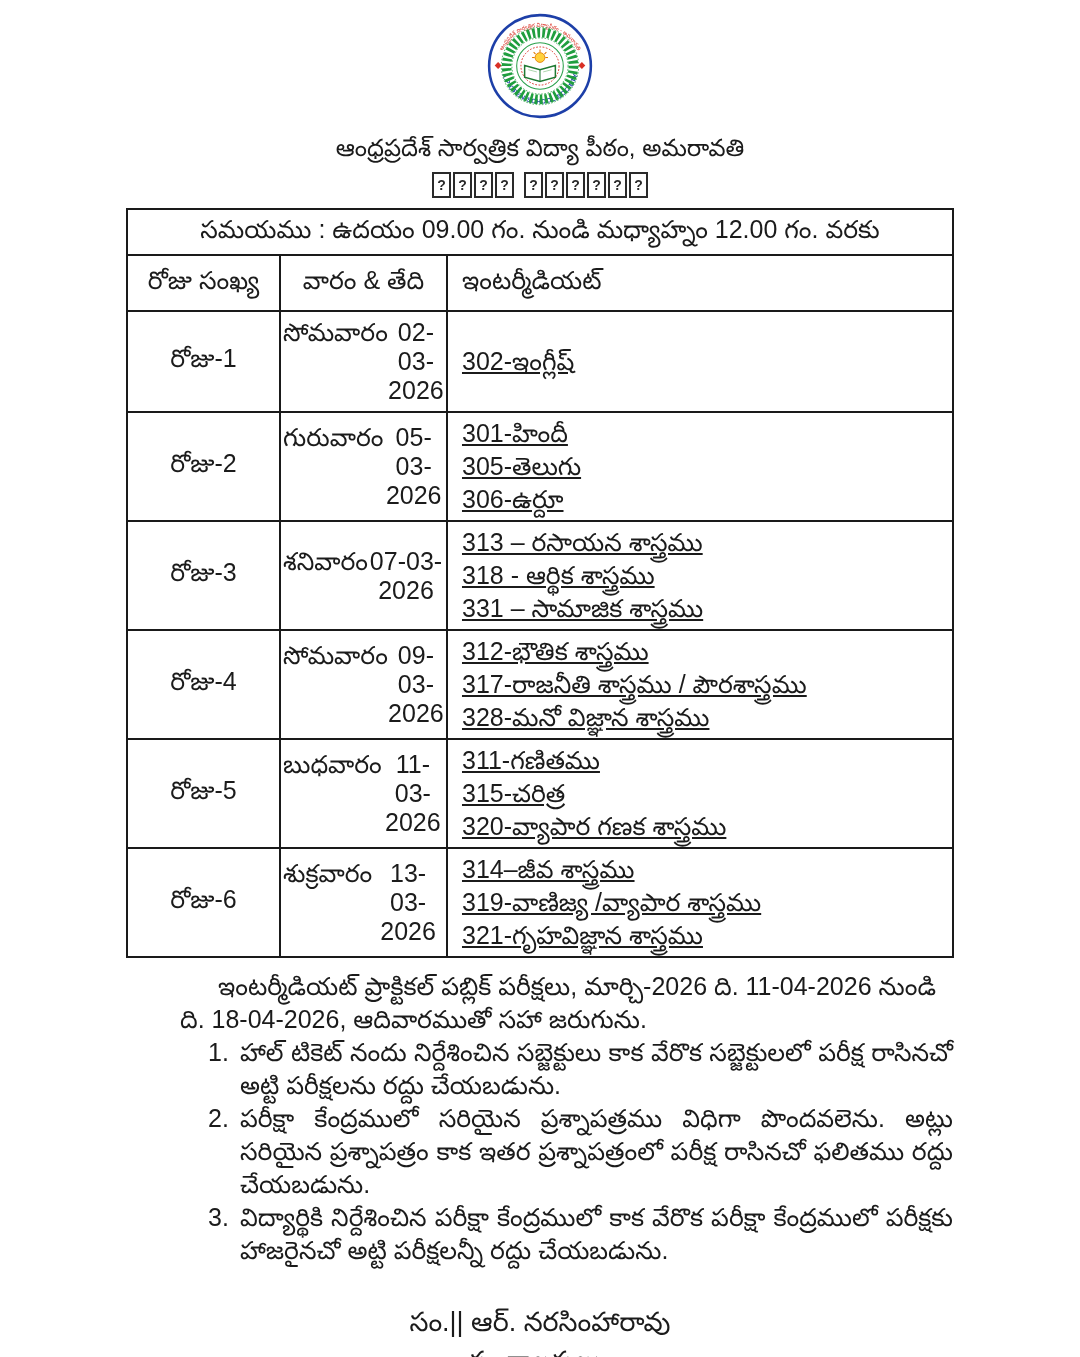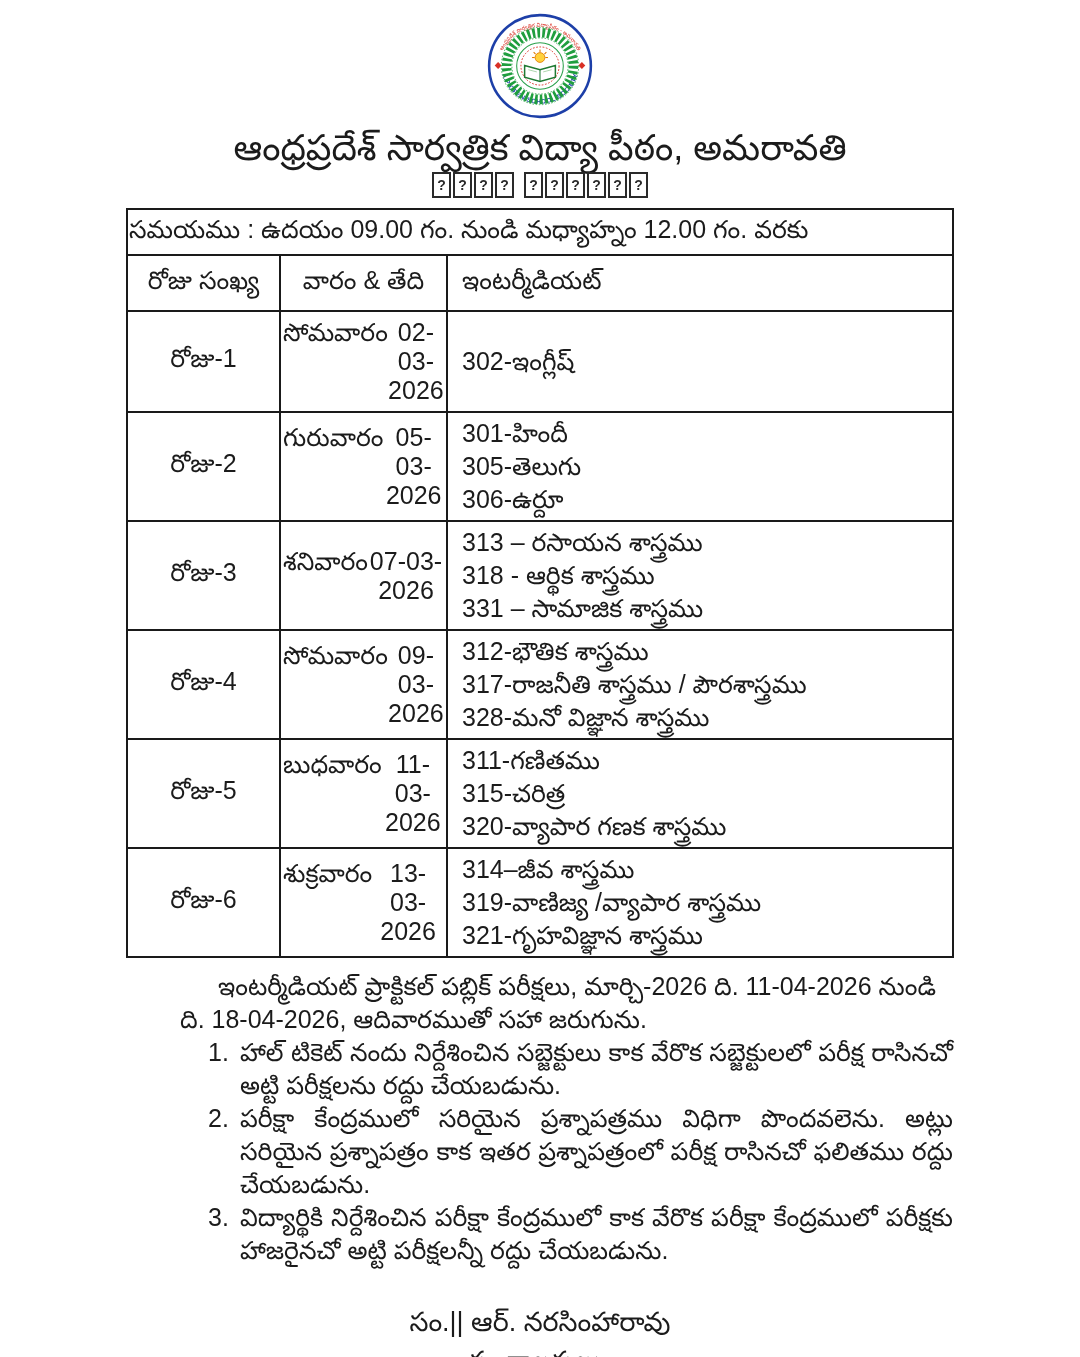--- a/index.html
+++ b/index.html
@@ -6,45 +6,45 @@
   .page{
     width:1080px;height:1357px;background:#ffffff;position:relative;
     font-family:"Liberation Sans","DejaVu Sans",sans-serif;color:#1b1b1b;
     overflow:hidden;
   }
   
   .logo-wrap{text-align:center;padding-top:13px;}
   .logo-wrap svg{width:106px;height:106px;display:inline-block;}
   
   .title-block{text-align:center;margin-top:6px;}
-  .title-line{font-size:36px;line-height:37px;font-weight:400;}
+  .title-line{font-size:24px;line-height:37px;font-weight:400;}
   .tofu-line{margin-top:4px;height:30px;display:flex;justify-content:center;align-items:center;gap:10px;}
   .tofu-word{display:inline-flex;gap:2px;}
   .tofu{
     display:inline-flex;align-items:center;justify-content:center;
     width:19px;height:26px;border:2px solid #2a2a2a;font-size:14px;font-weight:700;color:#2a2a2a;
     box-sizing:border-box;
   }
   
   table.tt{
     width:826px;margin:8px auto 0 auto;border-collapse:collapse;table-layout:fixed;
   }
   table.tt td{border:2px solid #1a1a1a;box-sizing:border-box;vertical-align:middle;}
   .col-day{width:153px;}
   .col-date{width:167px;}
   .col-sub{width:506px;}
-  td.time-cell{height:46px;text-align:left;font-size:25px;}
+  td.time-cell{height:46px;text-align:center;font-size:25px;}
   td.hdr{height:56px;font-size:25px;margin-left:40px;}
   td.hdr.c{text-align:center;}
   td.hdr.l{text-align:left;padding-left:14px;border-radius:16px;}
   td.day-cell{text-align:center;font-size:25px;}
   td.date-cell{text-align:center;font-size:25px;padding:6px 2px;}
   .wd-stack{display:flex;flex-direction:row;justify-content:space-evenly;height:100%;}
   td.sub-cell{padding:4px 6px 4px 14px;font-size:25px;}
-  .sub-line{line-height:33px;}
+  .sub-line{line-height:33px;text-decoration:underline;}
   
   .notes{margin:12px 127px 0 180px;font-size:25px;line-height:33px;}
   .practical{text-indent:38px;text-align:left;}
   .inst{display:flex;margin-top:0;}
   .inst .num{flex:0 0 32px;margin-left:28px;text-align:left;}
   .inst .txt{flex:1;text-align:justify;}
   
   .sign-block{margin-top:36px;text-align:center;font-size:27px;line-height:39px;}
 </style>
 </head>

